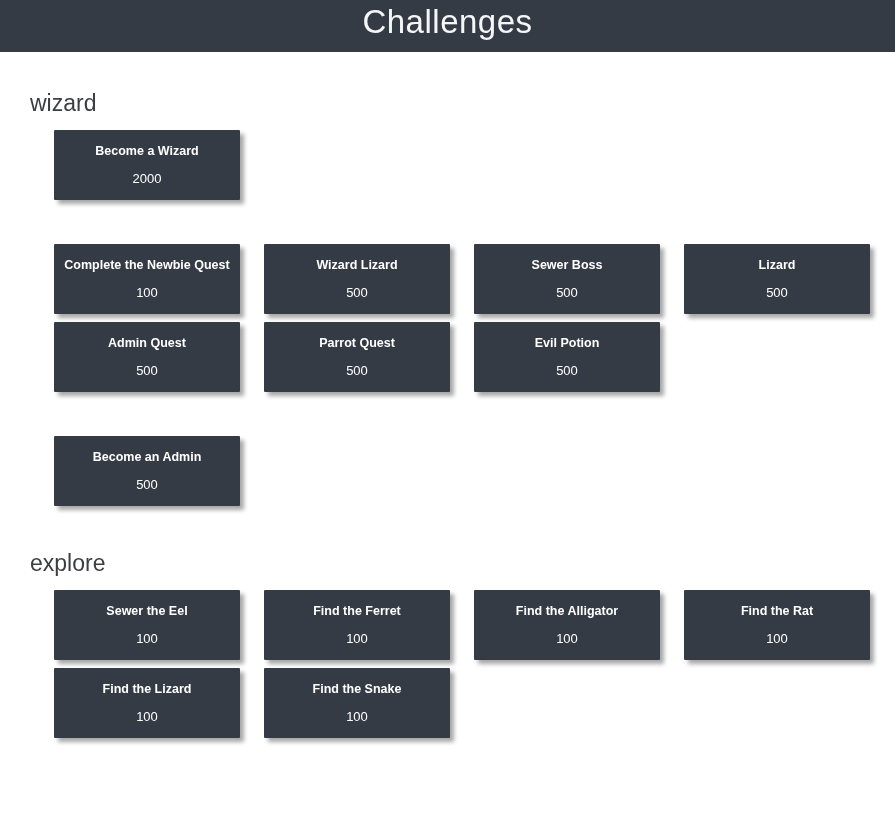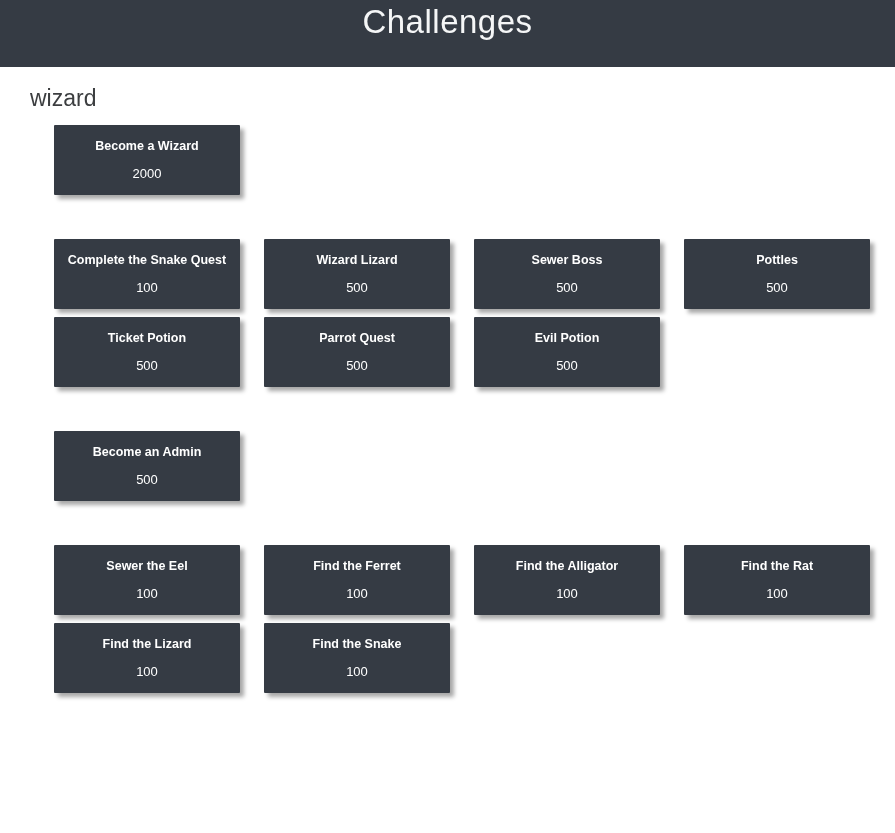--- a/index.html
+++ b/index.html
@@ -8,36 +8,37 @@
     background: #ffffff;
     font-family: "Liberation Sans", sans-serif;
   }
   body {
     width: 895px;
     height: 833px;
     overflow: hidden;
   }
   .page-header {
     background: #353b44;
-    height: 67px;
+    height: 52px;
     text-align: center;
   }
   .page-title {
     margin: 0;
     padding-top: 3px;
     font-size: 33px;
     font-weight: 300;
     letter-spacing: 0.5px;
     color: #f5f6f7;
   }
   .board {
     padding: 18px 25px 0 30px;
   }
   .category {
     margin-bottom: 44px;
+    margin-top: 20px;
   }
   .category-name {
     margin: 0 0 13px 0;
     font-size: 23px;
     font-weight: 400;
     line-height: 27px;
     color: #3c3e40;
   }
   .cards {
     display: flex;
@@ -86,41 +87,41 @@
   <button class="card">
     <span class="card-title">Become a Wizard</span>
     <span class="card-points">2000</span>
   </button>
 </div>
   </section>
 
   <section class="category">
     <div class="cards">
   <button class="card">
-    <span class="card-title">Complete the Snake Quest</span>
+    <span class="card-title">Complete the Newbie Quest</span>
     <span class="card-points">100</span>
   </button>
 
   <button class="card">
     <span class="card-title">Wizard Lizard</span>
     <span class="card-points">500</span>
   </button>
 
   <button class="card">
     <span class="card-title">Sewer Boss</span>
     <span class="card-points">500</span>
   </button>
 
   <button class="card">
-    <span class="card-title">Pottles</span>
+    <span class="card-title">Lizard</span>
     <span class="card-points">500</span>
   </button>
 
   <button class="card">
-    <span class="card-title">Ticket Potion</span>
+    <span class="card-title">Admin Quest</span>
     <span class="card-points">500</span>
   </button>
 
   <button class="card">
     <span class="card-title">Parrot Quest</span>
     <span class="card-points">500</span>
   </button>
 
   <button class="card">
     <span class="card-title">Evil Potion</span>
@@ -132,20 +133,21 @@
   <section class="category">
     <div class="cards">
   <button class="card">
     <span class="card-title">Become an Admin</span>
     <span class="card-points">500</span>
   </button>
 </div>
   </section>
 
   <section class="category">
+    <h3 class="category-name">explore</h3>
     <div class="cards">
   <button class="card">
     <span class="card-title">Sewer the Eel</span>
     <span class="card-points">100</span>
   </button>
 
   <button class="card">
     <span class="card-title">Find the Ferret</span>
     <span class="card-points">100</span>
   </button>

